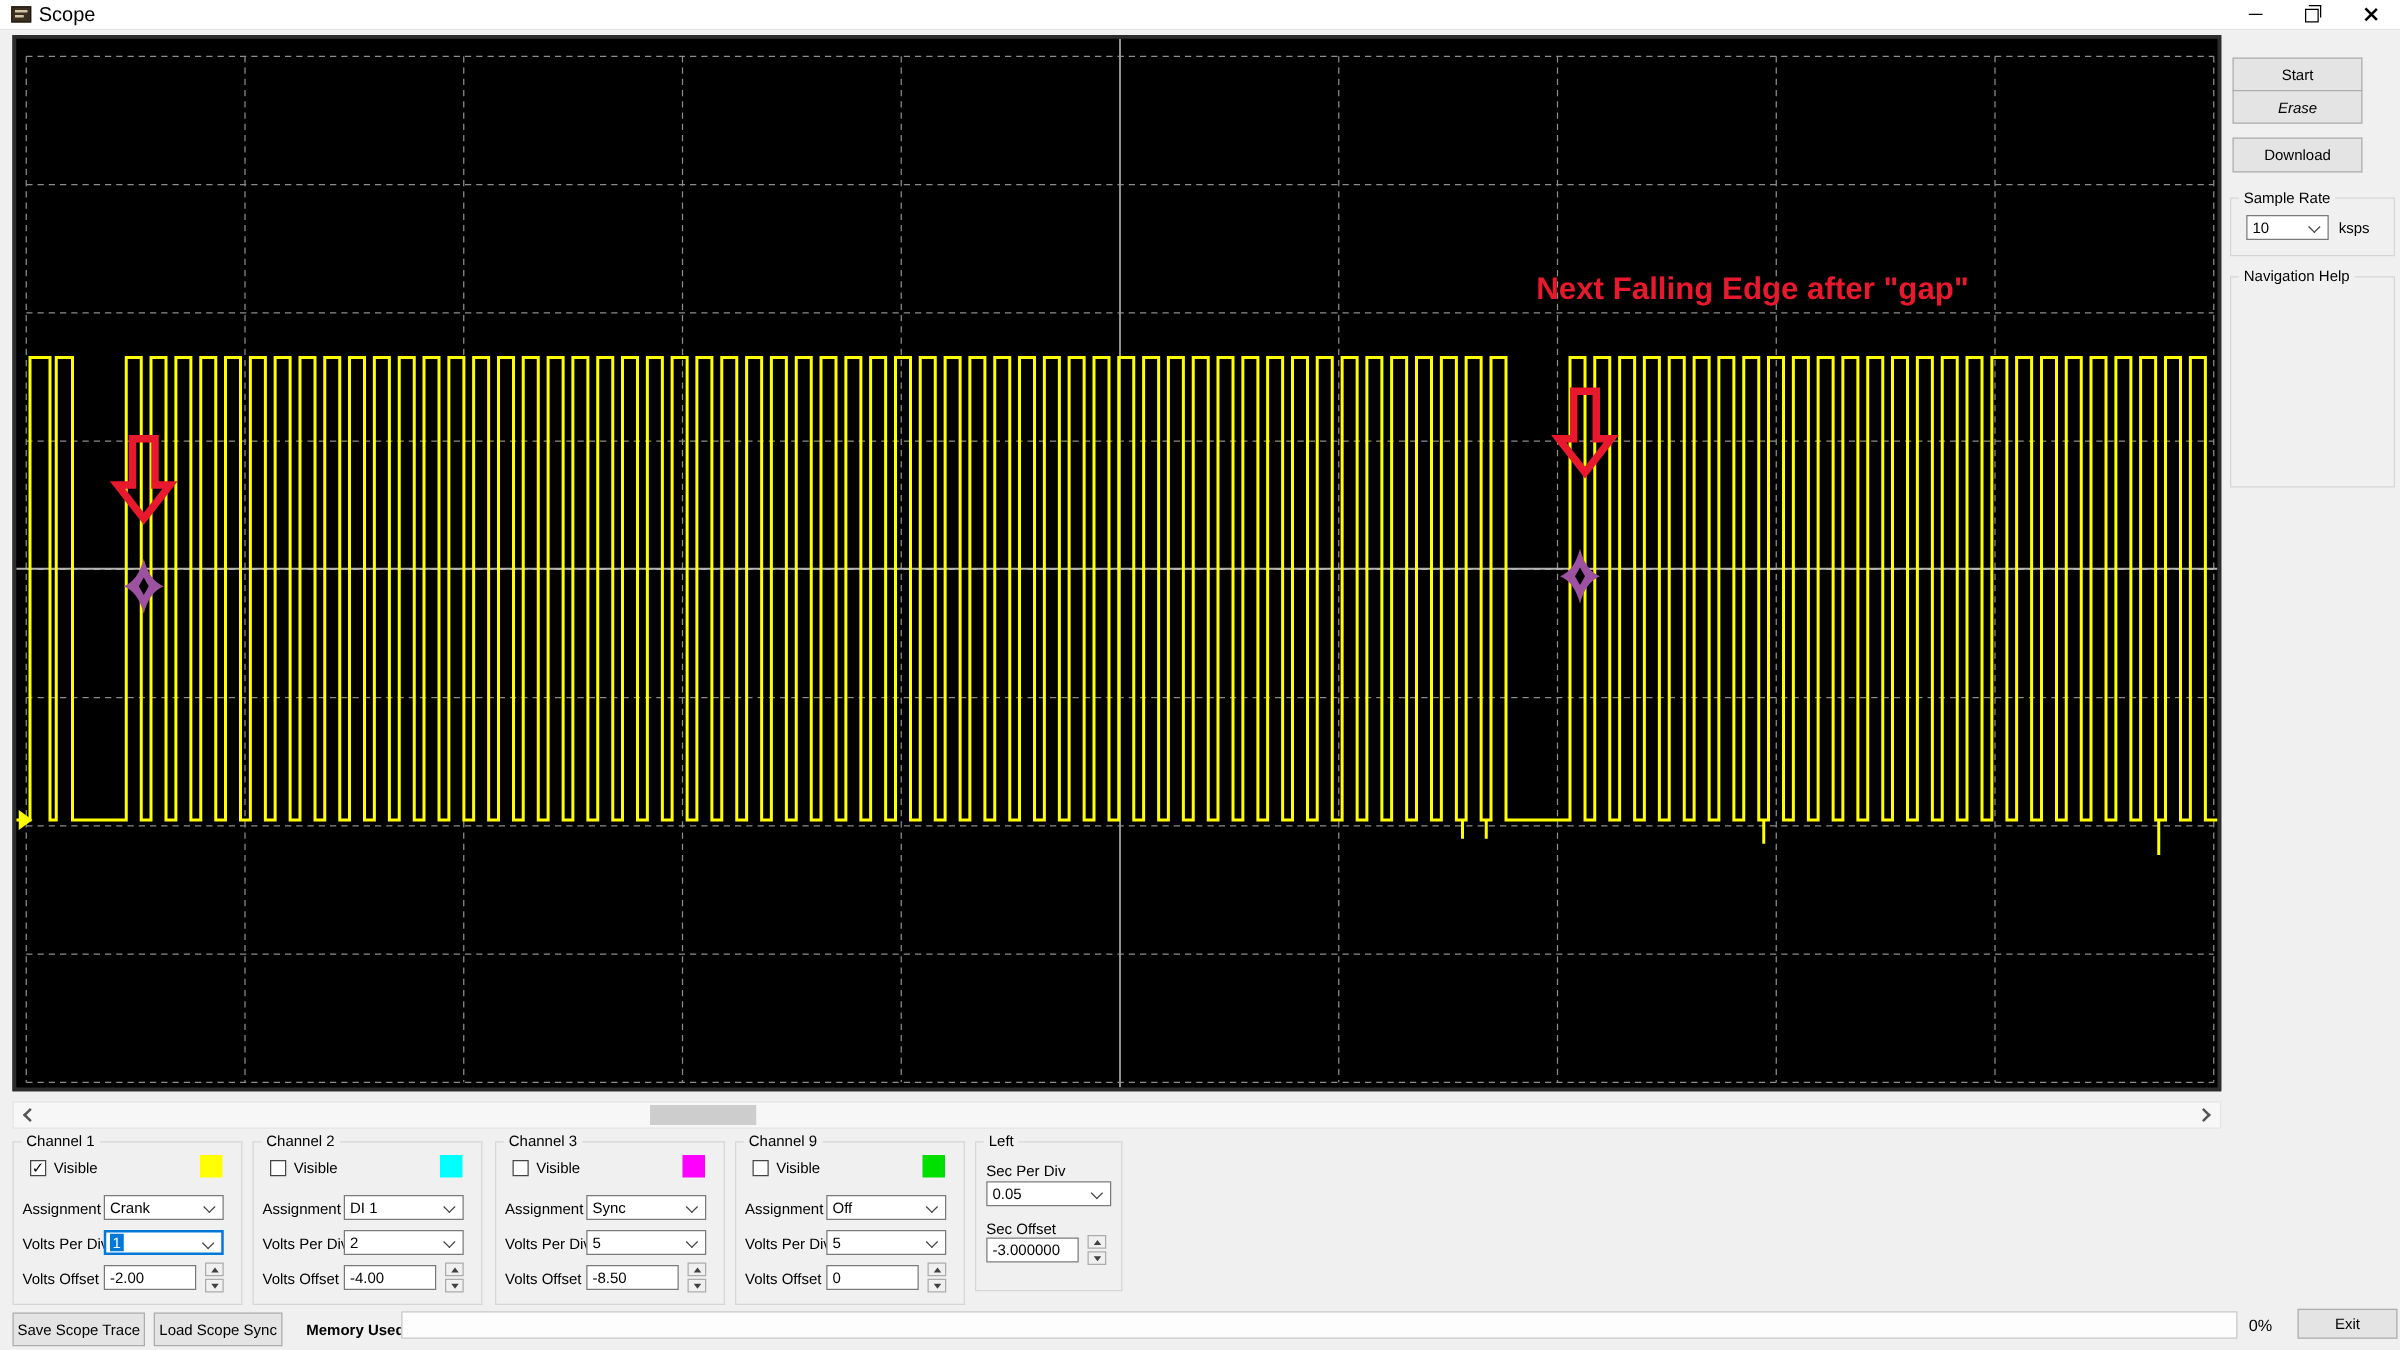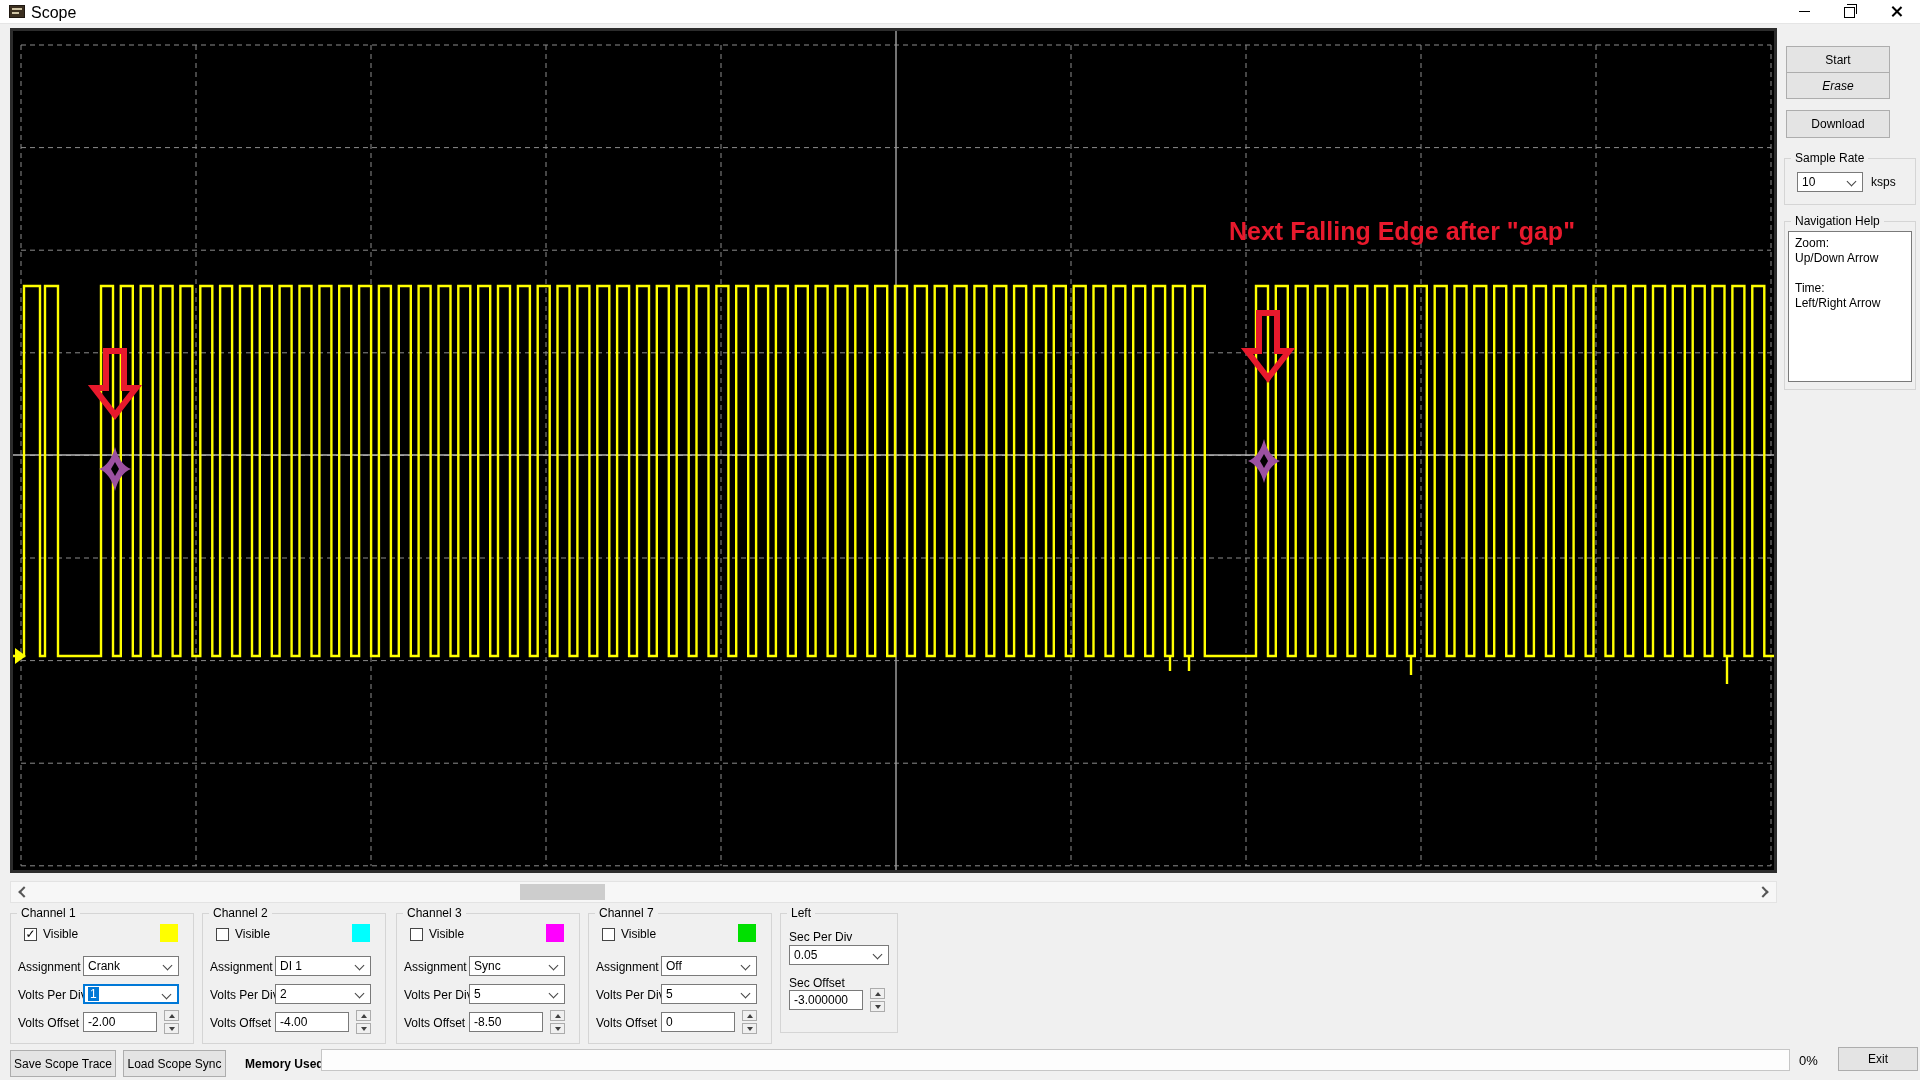--- a/index.html
+++ b/index.html
@@ -248,21 +248,21 @@
     <div class="spin-btn up">
         <span class="tri-up"></span>
       </div>
     <div class="spin-btn down">
         <span class="tri-down"></span>
       </div>
   </div>
 </div>
 
 <div class="groupbox channel-group" style="left:588px">
-  <span class="gb-label">Channel 7</span>
+  <span class="gb-label">Channel 9</span>
   <span class="checkbox"></span>
   <span class="cb-label" style="left:32px;top:13px">Visible</span>
   <span class="swatch" style="background: rgb(0, 224, 0);"></span>
   <span class="row-label lbl-assign">Assignment</span>
   <div class="combo combo-assign">
       <span class="combo-val">Off</span>
       <span class="chev"></span>
     </div>
   <span class="row-label lbl-vpd">Volts Per Div</span>
   <div class="combo combo-vpd">
@@ -312,27 +312,20 @@
   <span class="gb-label">Sample Rate</span>
   <div class="combo">
       <span class="combo-val">10</span>
       <span class="chev"></span>
     </div>
   <span class="unit">ksps</span>
 </div>
 
 <div class="groupbox nav-group">
   <span class="gb-label">Navigation Help</span>
-  <div class="nav-box">
-    <div class="nav-text">Zoom:
-Up/Down Arrow
-
-Time:
-Left/Right Arrow</div>
-  </div>
 </div>
 
 <div class="btn btn-save">Save Scope Trace</div>
 <div class="btn btn-load">Load Scope Sync</div>
 <span class="lbl-memory">Memory Used:</span>
 <div class="progress"></div>
 <span class="lbl-percent">0%</span>
 <div class="btn btn-exit">Exit</div>
 
 </body></html>

